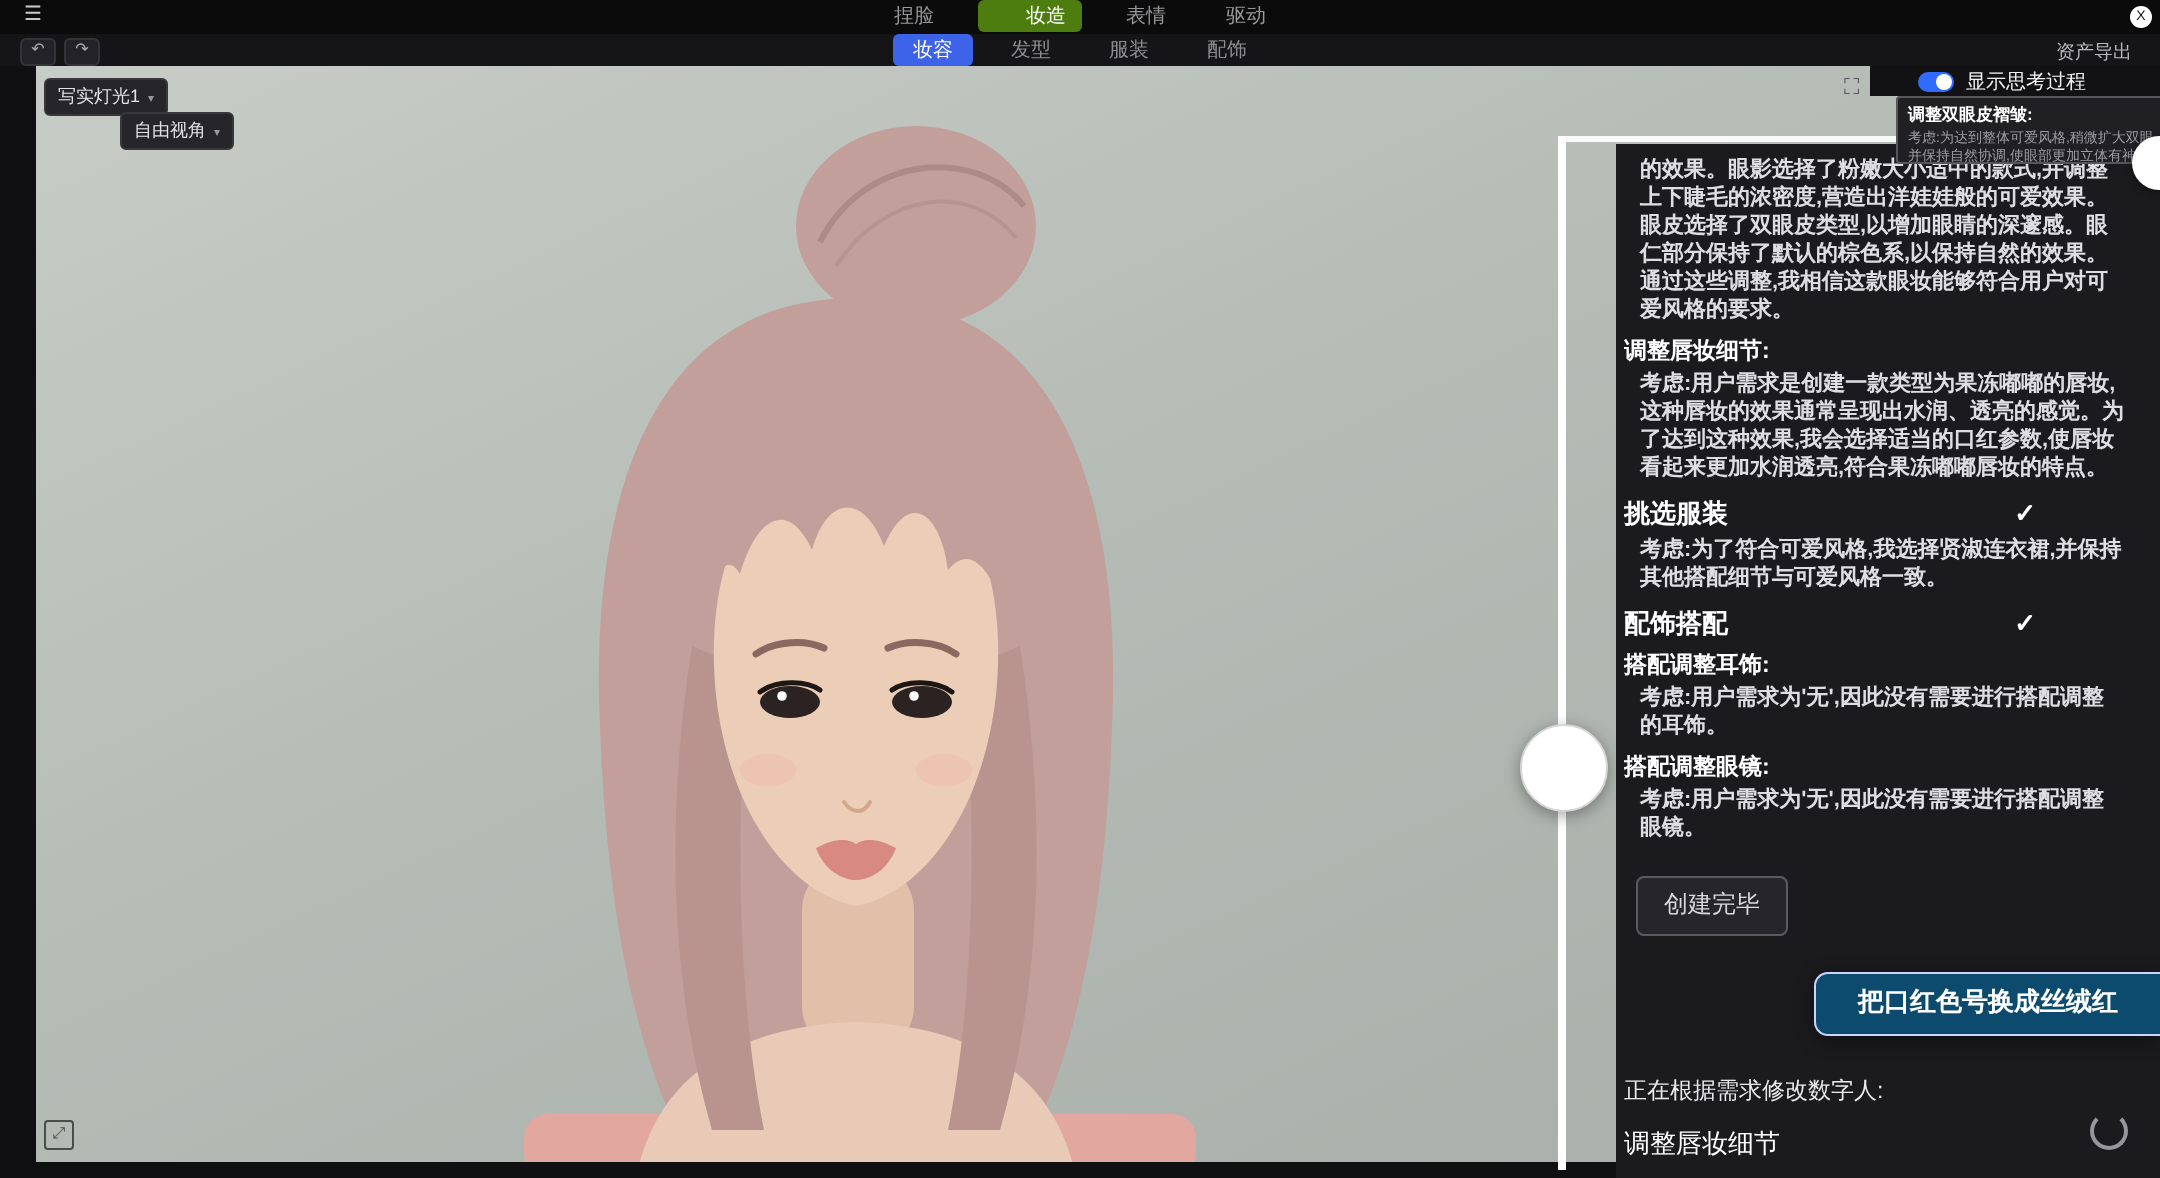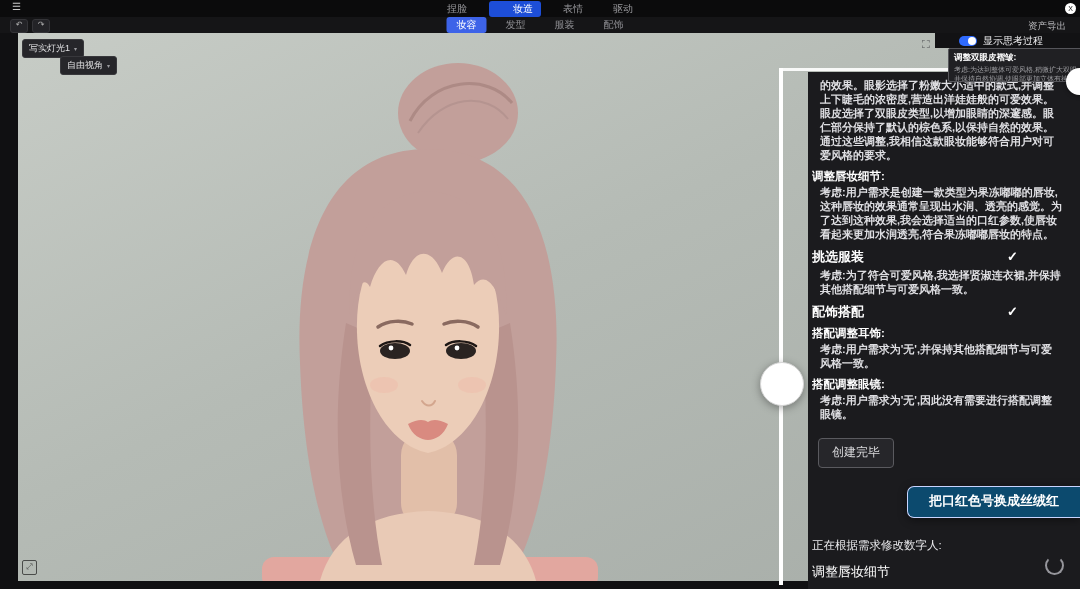--- a/index.html
+++ b/index.html
@@ -3,23 +3,23 @@
 <meta charset="utf-8">
 <style>
   html,body{margin:0;padding:0;background:#000;}
   .stage{position:relative;width:1080px;height:589px;overflow:hidden;background:#101012;
          font-family:"Liberation Sans",sans-serif;-webkit-font-smoothing:antialiased;}
 
   
   .topbar{position:absolute;left:0;top:0;right:0;height:17px;background:#0b0b0c;z-index:30;}
   .hamburger{position:absolute;left:12px;top:1px;color:#c8c8c8;font-size:10px;cursor:pointer;}
   .topbar-tabs{position:absolute;left:50%;top:0;transform:translateX(-50%);height:17px;
-               display:flex;align-items:center;gap:14px;}
+               display:flex;align-items:flex-start;gap:14px;}
   .ttab{font-size:10px;color:#98989c;padding:1px 8px;border-radius:3px;cursor:pointer;white-space:nowrap;}
-  .ttab.active{background:#1d4ed8;color:#fff;padding-left:24px;}
+  .ttab.active{background:#4d7c0f;color:#fff;padding-left:24px;}
   .avatar{position:absolute;right:4px;top:3px;width:11px;height:11px;border-radius:50%;
           background:#fff;color:#111;font-size:7px;display:flex;align-items:center;justify-content:center;}
 
   
   .subbar{position:absolute;left:0;top:17px;right:0;height:16px;background:#151517;z-index:30;}
   .history{position:absolute;left:10px;top:2px;display:flex;gap:4px;}
   .hbtn{width:16px;height:12px;background:#232327;border:1px solid #343438;border-radius:3px;
         color:#aaa;font-size:8px;line-height:10px;text-align:center;cursor:pointer;}
   .subbar-tabs{position:absolute;left:50%;top:0;transform:translateX(-50%);height:16px;
                display:flex;align-items:center;gap:9px;}
@@ -194,21 +194,21 @@
     <div class="section-row">
       <span>挑选服装</span>
       <span class="check">✓</span>
     </div>
     <p>考虑:为了符合可爱风格,我选择贤淑连衣裙,并保持其他搭配细节与可爱风格一致。</p>
     <div class="section-row">
       <span>配饰搭配</span>
       <span class="check">✓</span>
     </div>
     <div class="ph">搭配调整耳饰:</div>
-    <p>考虑:用户需求为'无',并保持其他搭配细节与可爱风格一致。</p>
+    <p>考虑:用户需求为'无',因此没有需要进行搭配调整的耳饰。</p>
     <div class="ph">搭配调整眼镜:</div>
     <p>考虑:用户需求为'无',因此没有需要进行搭配调整眼镜。</p>
   </div>
 
   <div class="done-btn">创建完毕</div>
   <div class="suggest-btn">把口红色号换成丝绒红</div>
 
   <div class="status">
     <div class="status-line1">正在根据需求修改数字人:</div>
     <div class="status-line2">调整唇妆细节</div>

